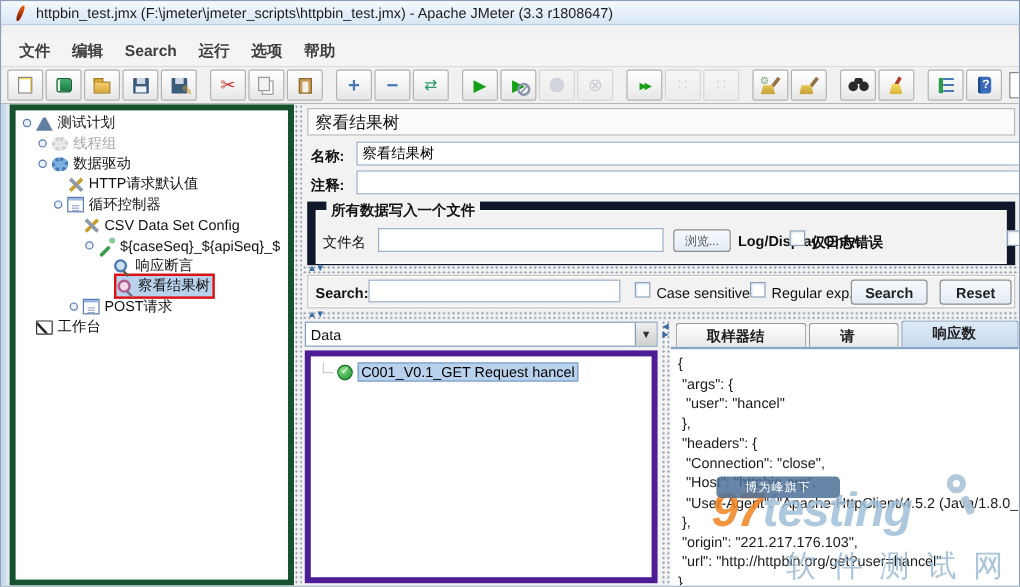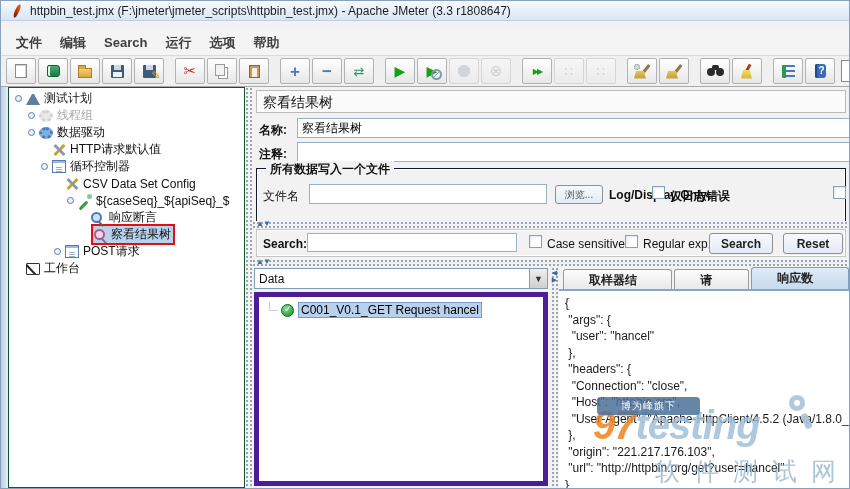--- a/index.html
+++ b/index.html
@@ -60,21 +60,21 @@
   .g-search-reset::after{content:"";position:absolute;left:1px;bottom:0;width:11px;height:9px;background:linear-gradient(#f4dc60,#d6b43c);clip-path:polygon(22% 0,78% 0,100% 100%,0 100%);}
   .g-function-helper{width:13px;height:13px;background:repeating-linear-gradient(to bottom,#4a7ab5 0 2px,transparent 2px 5px);border-left:4px solid #2c9a4a;border-radius:1px;}
   .g-help{width:11px;height:14px;background:#3a6ab8;border-radius:2px 3px 3px 2px;position:relative;box-shadow:inset 2px 0 0 #1d4a8c;}
   .g-help::after{content:"?";position:absolute;left:4px;top:1px;color:#fff;font-weight:bold;font-size:10px;}
 
   
   .main{position:absolute;left:0;top:86px;right:0;bottom:0;background:#f2f2f2;}
   .edgestrip{position:absolute;left:0;top:0;bottom:0;width:7px;background:linear-gradient(90deg,#b9cfe8,#e7eef7);}
 
   
-  .treepanel{position:absolute;left:7px;top:0;bottom:0;width:237px;background:#fff;border:1px solid #14532d;overflow:hidden;padding-top:2px;}
+  .treepanel{position:absolute;left:7px;top:0;bottom:0;width:237px;background:#fff;border:5px solid #14532d;overflow:hidden;padding-top:2px;}
   .trow{display:flex;align-items:center;height:17px;font-size:12px;color:#111;white-space:nowrap;}
   .trow.disabled{color:#a8a8a8;}
   .trow.disabled .ticon{opacity:.45;filter:grayscale(1);}
   .knob{flex:0 0 7px;width:7px;height:7px;border:1px solid #5a7ab0;border-radius:50%;background:#e9f1fb;margin-right:4px;}
   .knob.none{border:none;background:transparent;}
   .ticon{flex:0 0 14px;width:14px;height:14px;margin-right:4px;position:relative;display:inline-block;}
   .selwrap{display:flex;align-items:center;background:#b8d2ee;border:2px solid #e01010;padding:0 2px 0 0;}
   .selwrap .ticon{margin:0 3px 0 1px;}
 
   
@@ -102,21 +102,21 @@
   .vsparrows{position:absolute;left:0;top:2px;font-size:7px;color:#3a6ea5;line-height:7px;text-align:center;width:7px;}
 
   
   .rightpanel{position:absolute;left:251px;top:0;right:0;bottom:0;background:#f2f2f2;}
   .phead{position:absolute;left:4px;top:3px;right:3px;height:23px;border:1px solid #bbb;background:#fbfbfb;font-size:14px;color:#111;padding:3px 6px;}
   .flabel{position:absolute;font-size:12px;font-weight:bold;color:#111;white-space:nowrap;}
   .tinput{position:absolute;height:20px;border:1px solid #9ab0c6;background:#fff;font-size:12px;padding:1px 4px;}
   .name-input{left:45px;top:31px;right:-2px;}
   .comm-input{left:45px;top:55px;right:-2px;}
 
-  .fgroup{position:absolute;left:4px;right:3px;top:81px;height:59px;border:1px solid #0f172a;box-shadow:inset 0 0 0 1px #fff;}
+  .fgroup{position:absolute;left:4px;right:3px;top:81px;height:59px;border:7px solid #0f172a;box-shadow:inset 0 0 0 1px #fff;}
   .fgroup-title{position:absolute;top:-8px;left:9px;background:#f2f2f2;padding:0 4px;font-size:12px;font-weight:bold;color:#111;}
   .fn-input{left:52px;top:15px;width:238px;}
   .btn{border:1px solid #8e8f8f;border-radius:3px;background:linear-gradient(#f7fafd,#e2ebf5);color:#222;display:inline-flex;align-items:center;justify-content:center;}
   .browse-btn{position:absolute;left:298px;top:16px;width:48px;height:19px;font-size:10px;color:#555;}
   .cb{position:absolute;width:13px;height:13px;border:1px solid #8aa0b8;background:#fff;box-shadow:inset 1px 1px 2px #dde6ef;}
 
   .hsplit1{top:134px;}
   .searchbox{position:absolute;left:4px;right:3px;top:142px;height:28px;border:1px solid #c6c6c6;box-shadow:inset 0 0 0 1px #fff;background:#f2f2f2;}
   .s-input{left:50px;top:3px;width:210px;height:19px;}
   .search-btn{position:absolute;left:452px;top:3px;width:64px;height:21px;font-size:12px;font-weight:bold;}

